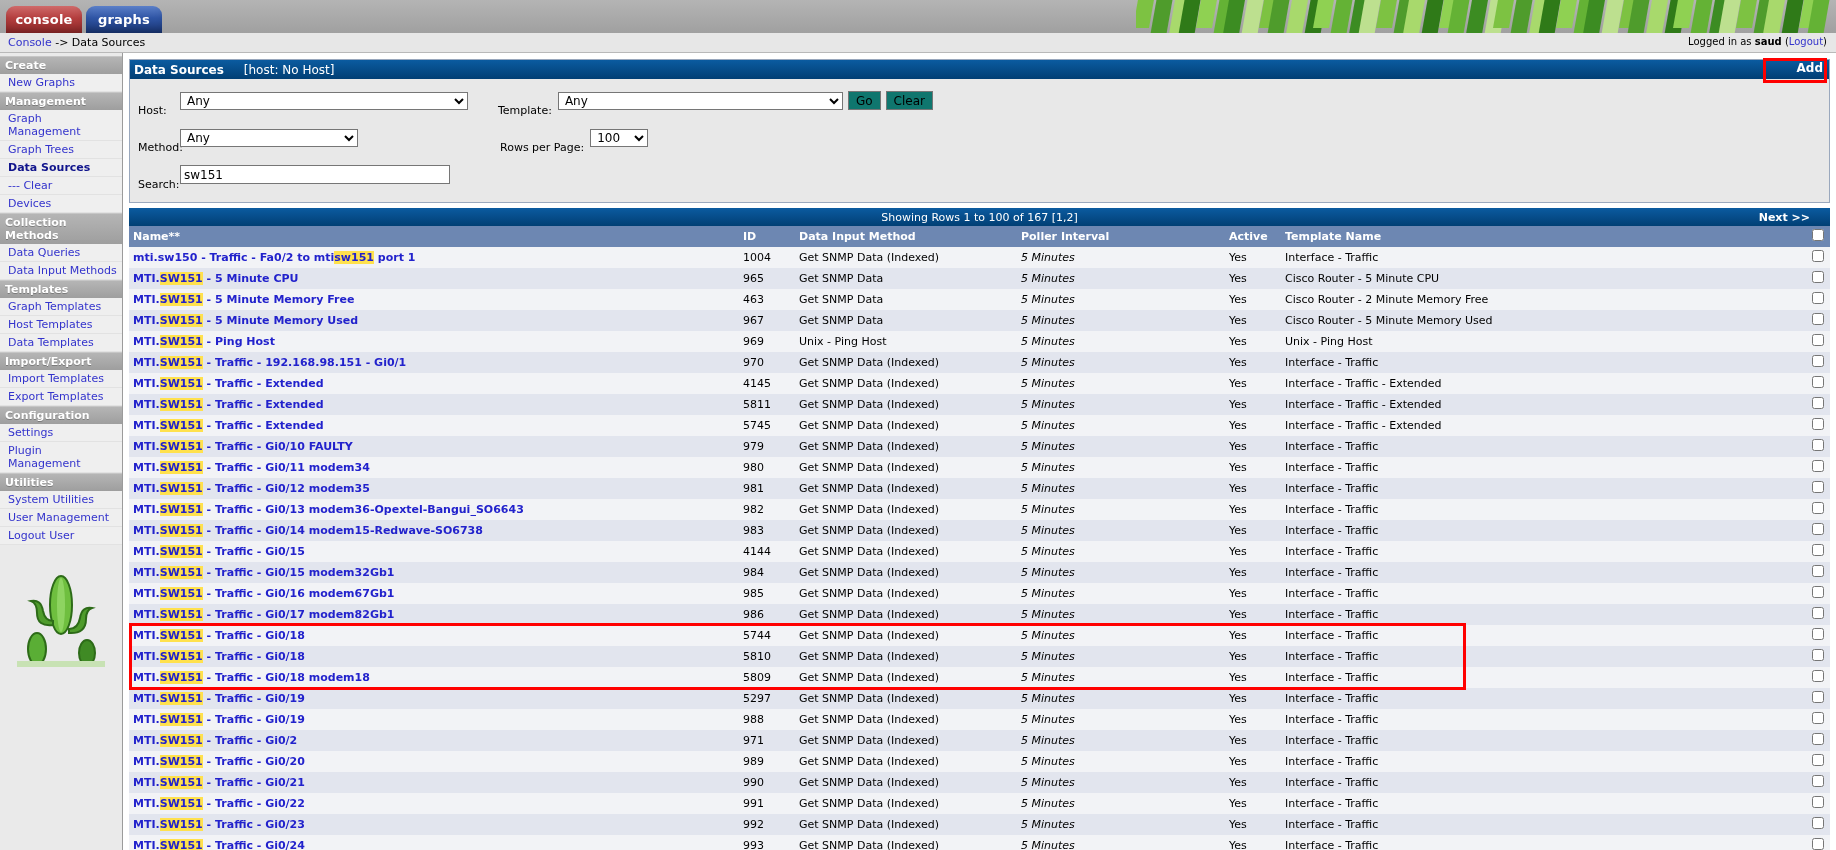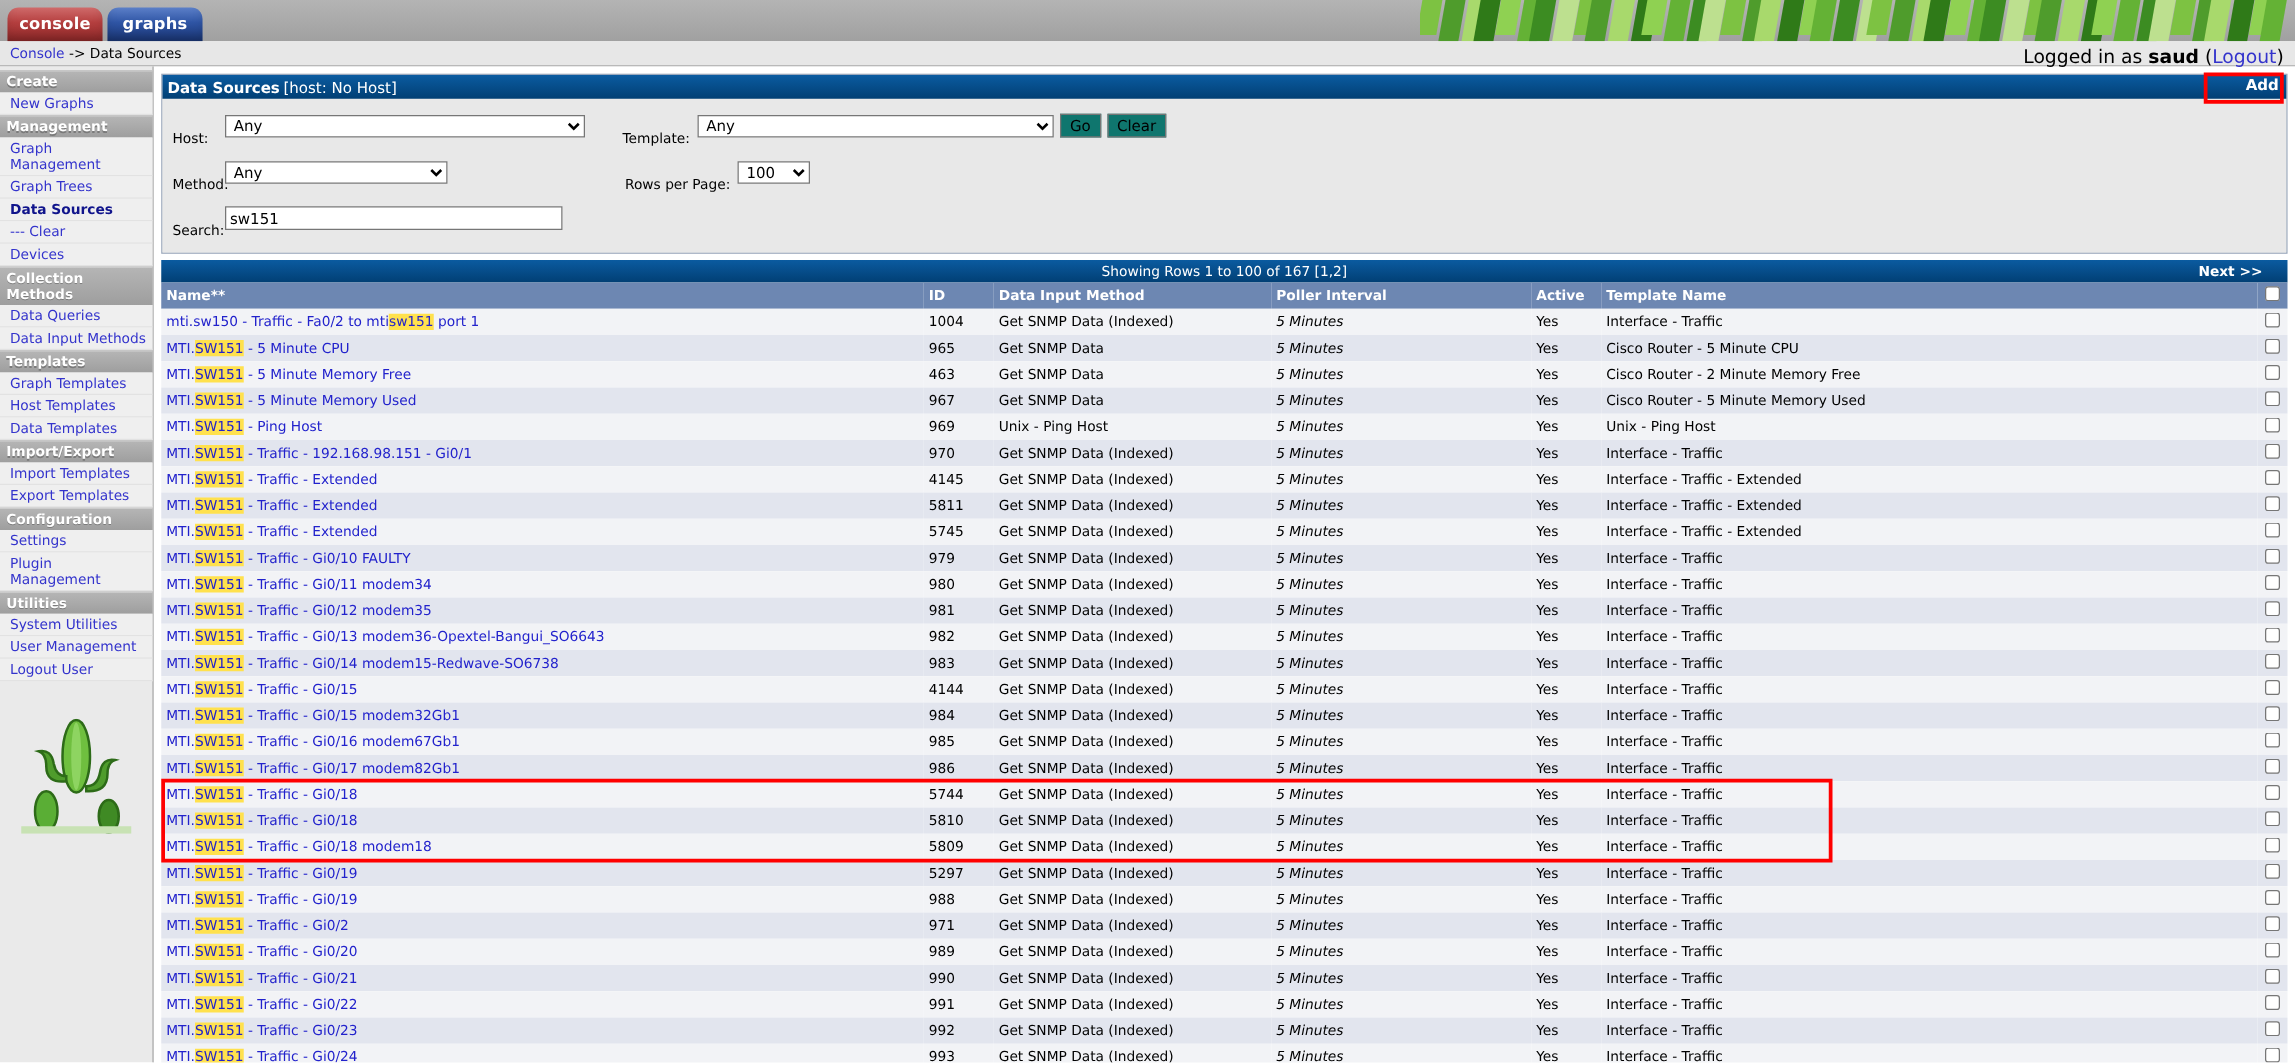--- a/index.html
+++ b/index.html
@@ -58,21 +58,21 @@
     display: flex; align-items: center;
     padding: 0 8px;
     position: relative;
   }
   #crumb { color: #10146b; font-size: 11px; }
   #crumb a { color: #3333cc; text-decoration: none; }
   #crumb .arrow { color: #000; }
   #crumb .cur { color: #000; }
   #login-status {
     position: absolute; right: 9px; top: 3px;
-    font-size: 15px; color: #000;
+    font-size: 10px; color: #000;
   }
   #login-status b { font-weight: bold; }
   #login-status a { color: #3333cc; text-decoration: none; }
 
   
   #shell { display: flex; height: 797px; }
 
   
   #sidebar {
     width: 123px; min-width: 123px;
@@ -109,21 +109,21 @@
   .panel-title {
     background: #014983;
     background: linear-gradient(to bottom,#0b5ba0,#013f74);
     color: #fff;
     height: 19px;
     display: flex; align-items: center;
     padding: 0 4px;
     position: relative;
   }
   .panel-title .t-main { font-weight: bold; font-size: 12px; }
-  .panel-title .t-sub { font-size: 12px; margin-left: 3px; }
+  .panel-title .t-sub { font-size: 12px; margin-left: 20px; }
   #add-link {
     position: absolute; right: 6px; top: 1px;
     color: #fff; font-weight: bold; font-size: 12px;
     text-decoration: none; cursor: pointer;
   }
   #add-box {
     position: absolute; right: 2px; top: -2px;
     width: 64px; height: 25px;
     border: 3px solid #ff0000;
     pointer-events: none;
@@ -187,21 +187,21 @@
     font-weight: bold;
     text-align: left;
     padding: 3px 4px;
     height: 17px;
     font-size: 11px;
     cursor: pointer;
   }
   tbody td { padding: 3px 4px; height: 18px; font-size: 11px; color: #000; }
   tbody tr.odd  { background: #f2f3f6; }
   tbody tr.even { background: #e2e5ee; }
-  td.name a { color: #2222cc; font-weight: normal; text-decoration: none; cursor: pointer; text-align: center; }
+  td.name a { color: #2222cc; font-weight: bold; text-decoration: none; cursor: pointer; text-align: center; }
   td.name mark { background: #ffe14d; color: #2222cc; padding: 0; }
   td.poller { font-style: italic; }
   .col-name { width: 610px; }
   .col-id { width: 56px; }
   .col-dim { width: 222px; }
   .col-poller { width: 208px; }
   .col-active { width: 56px; }
   .col-tmpl { width: auto; }
   .col-chk { width: 24px; text-align: center; }
   input[type=checkbox] { width: 12px; height: 12px; margin: 0; cursor: pointer; }

